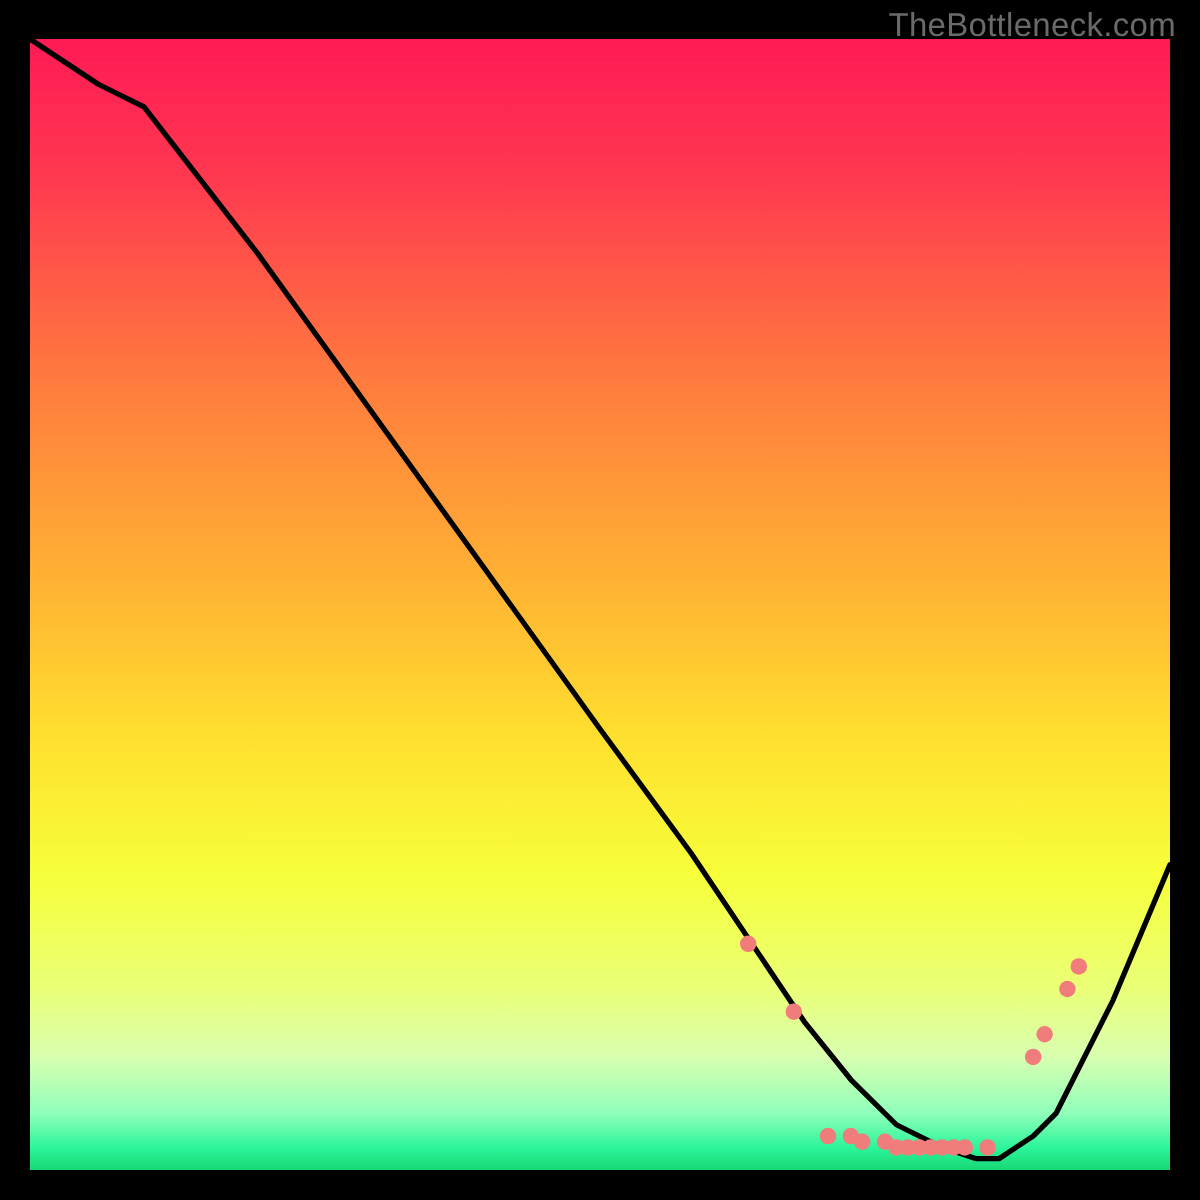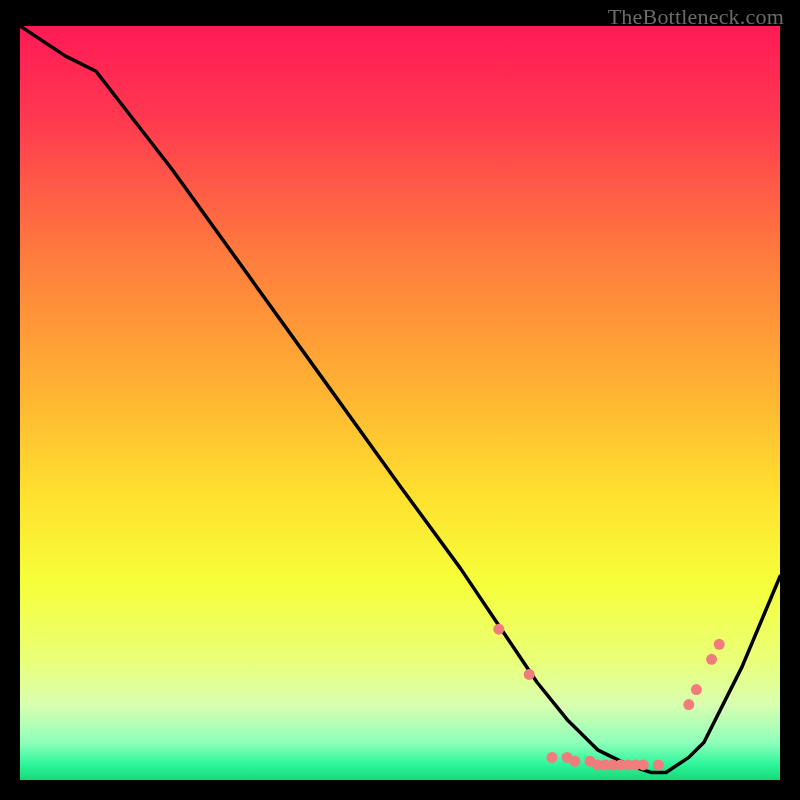--- a/index.html
+++ b/index.html
@@ -7,21 +7,21 @@
   .frame {
     position: relative;
     width: 800px;
     height: 800px;
     background: #000;
   }
   .watermark {
     position: absolute;
     top: 4px;
     right: 16px;
-    font-family: Liberation Serif, serif;
+    font-family: Liberation Sans, sans-serif;
     font-size: 22px;
     color: #6a6a6a;
     letter-spacing: 0.2px;
   }
   .plot-area {
     position: absolute;
     left: 20px;
     top: 26px;
     width: 760px;
     height: 754px;

